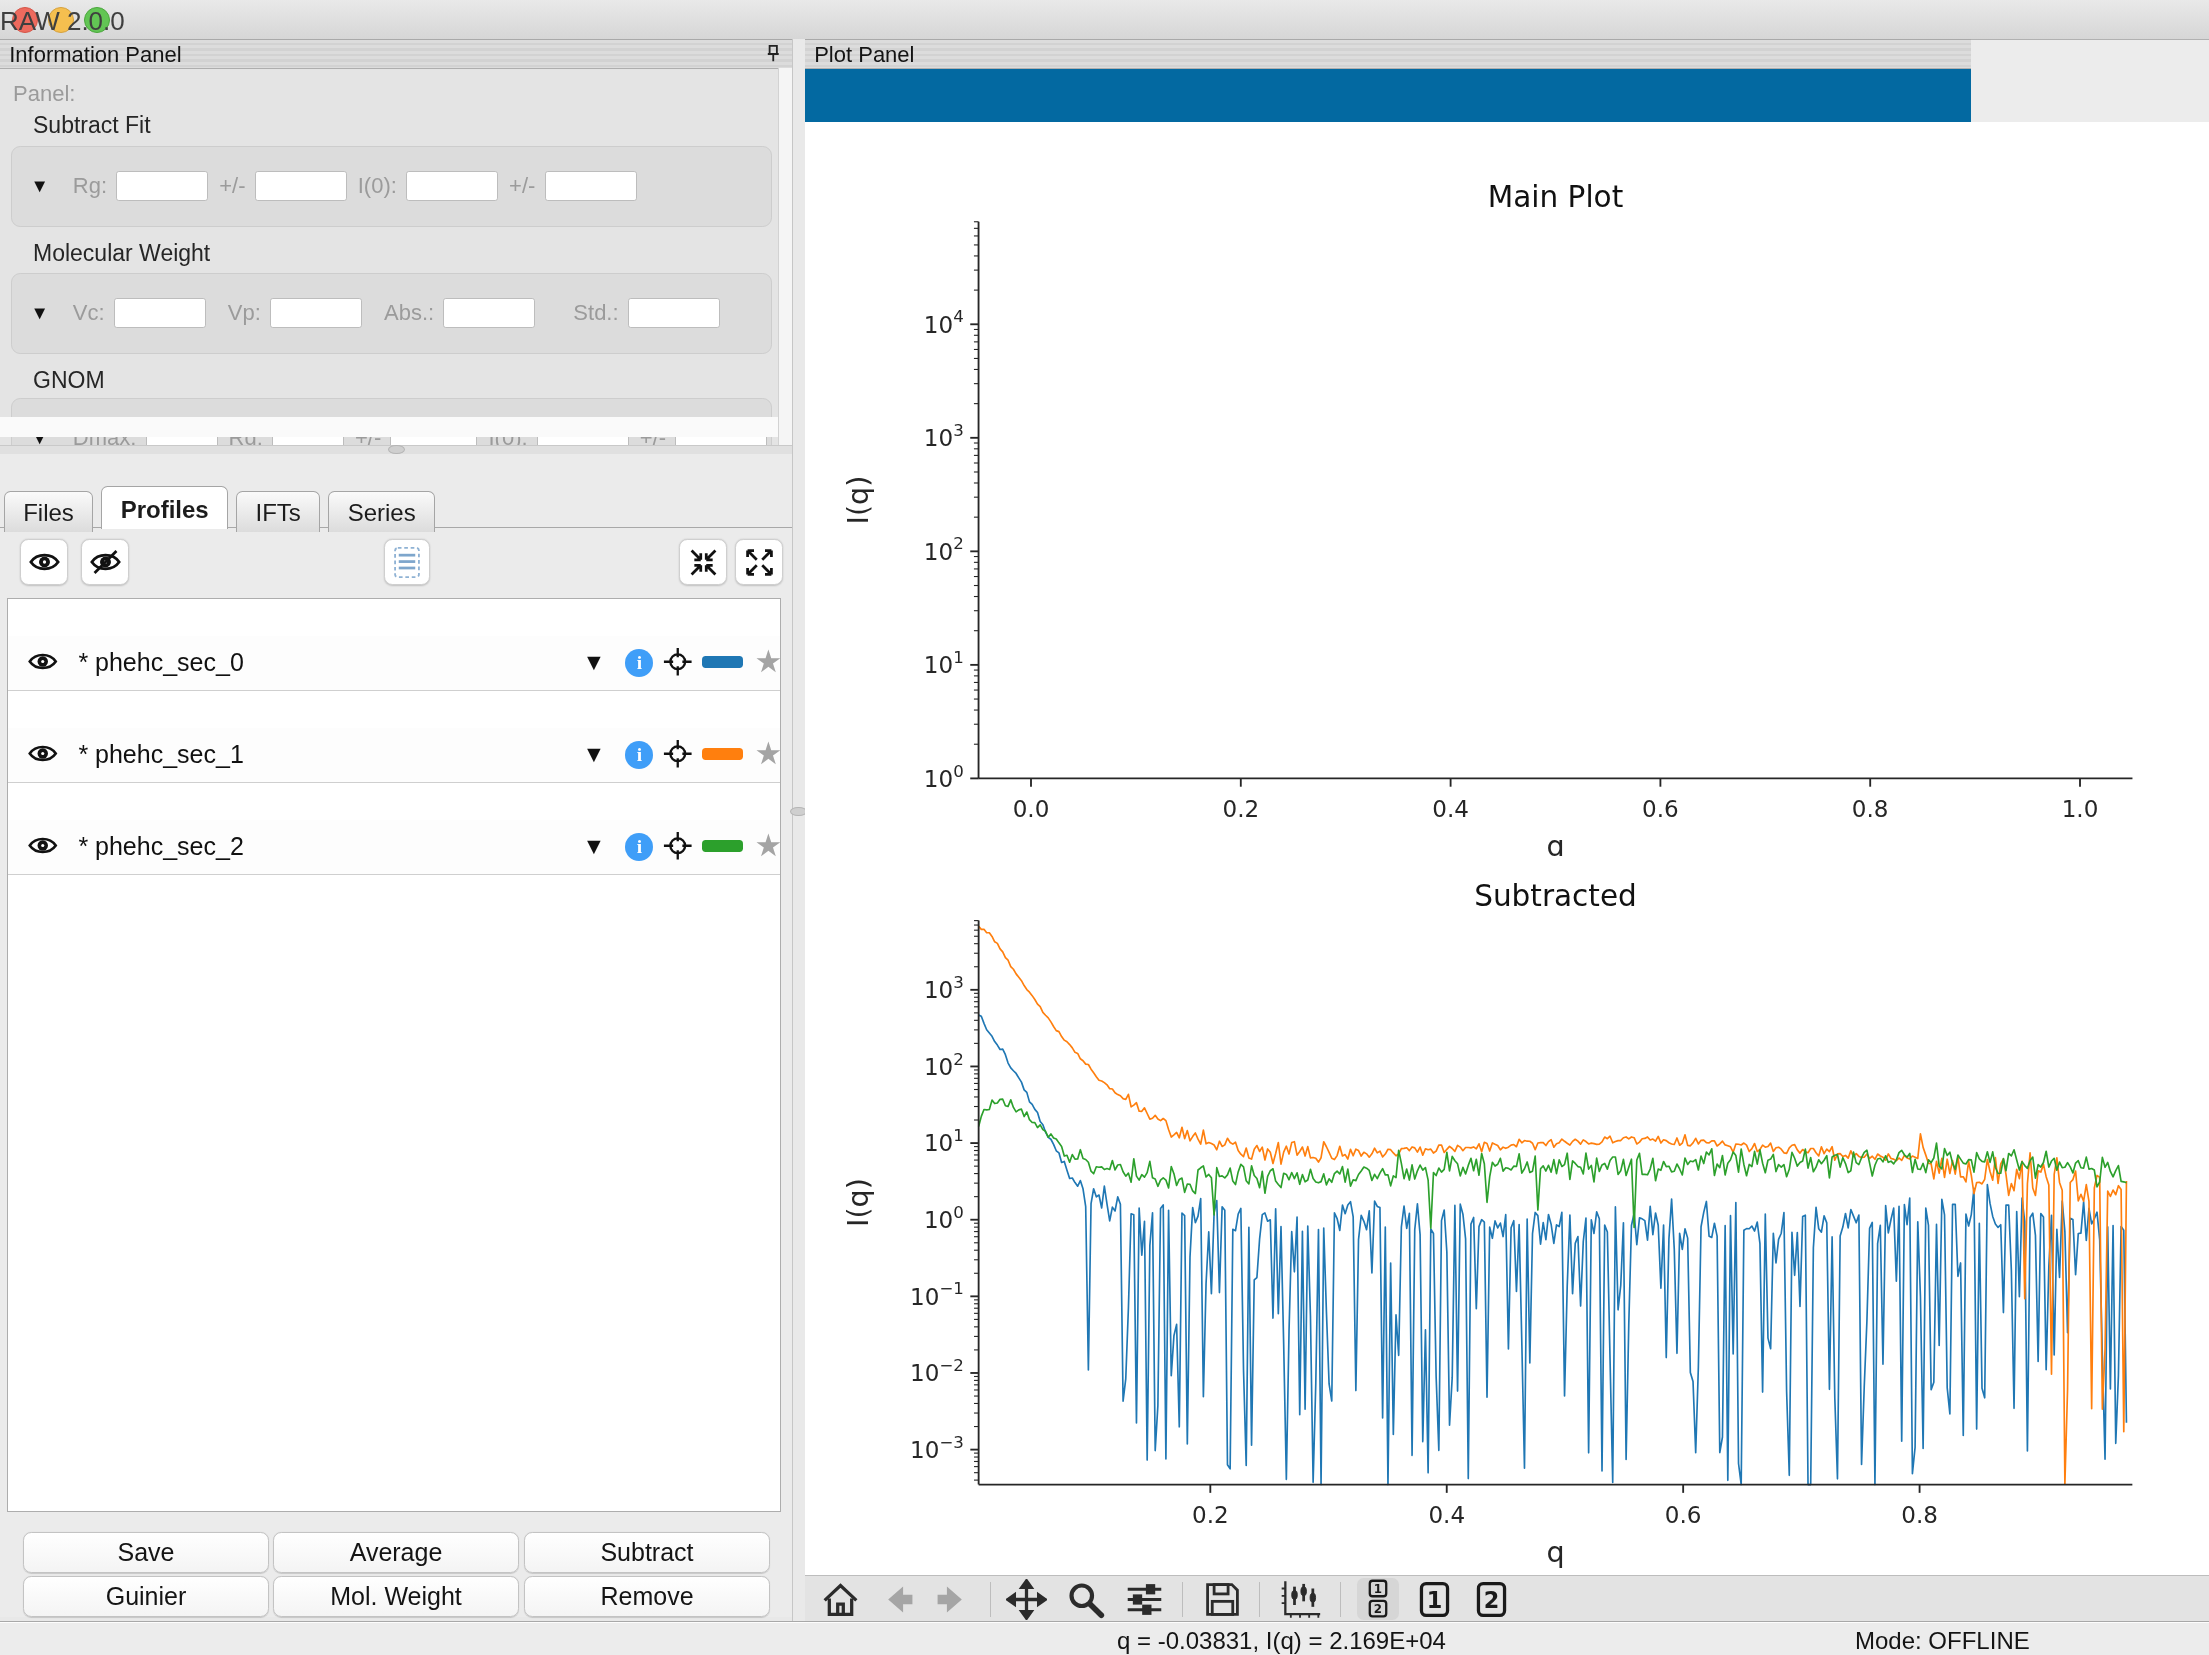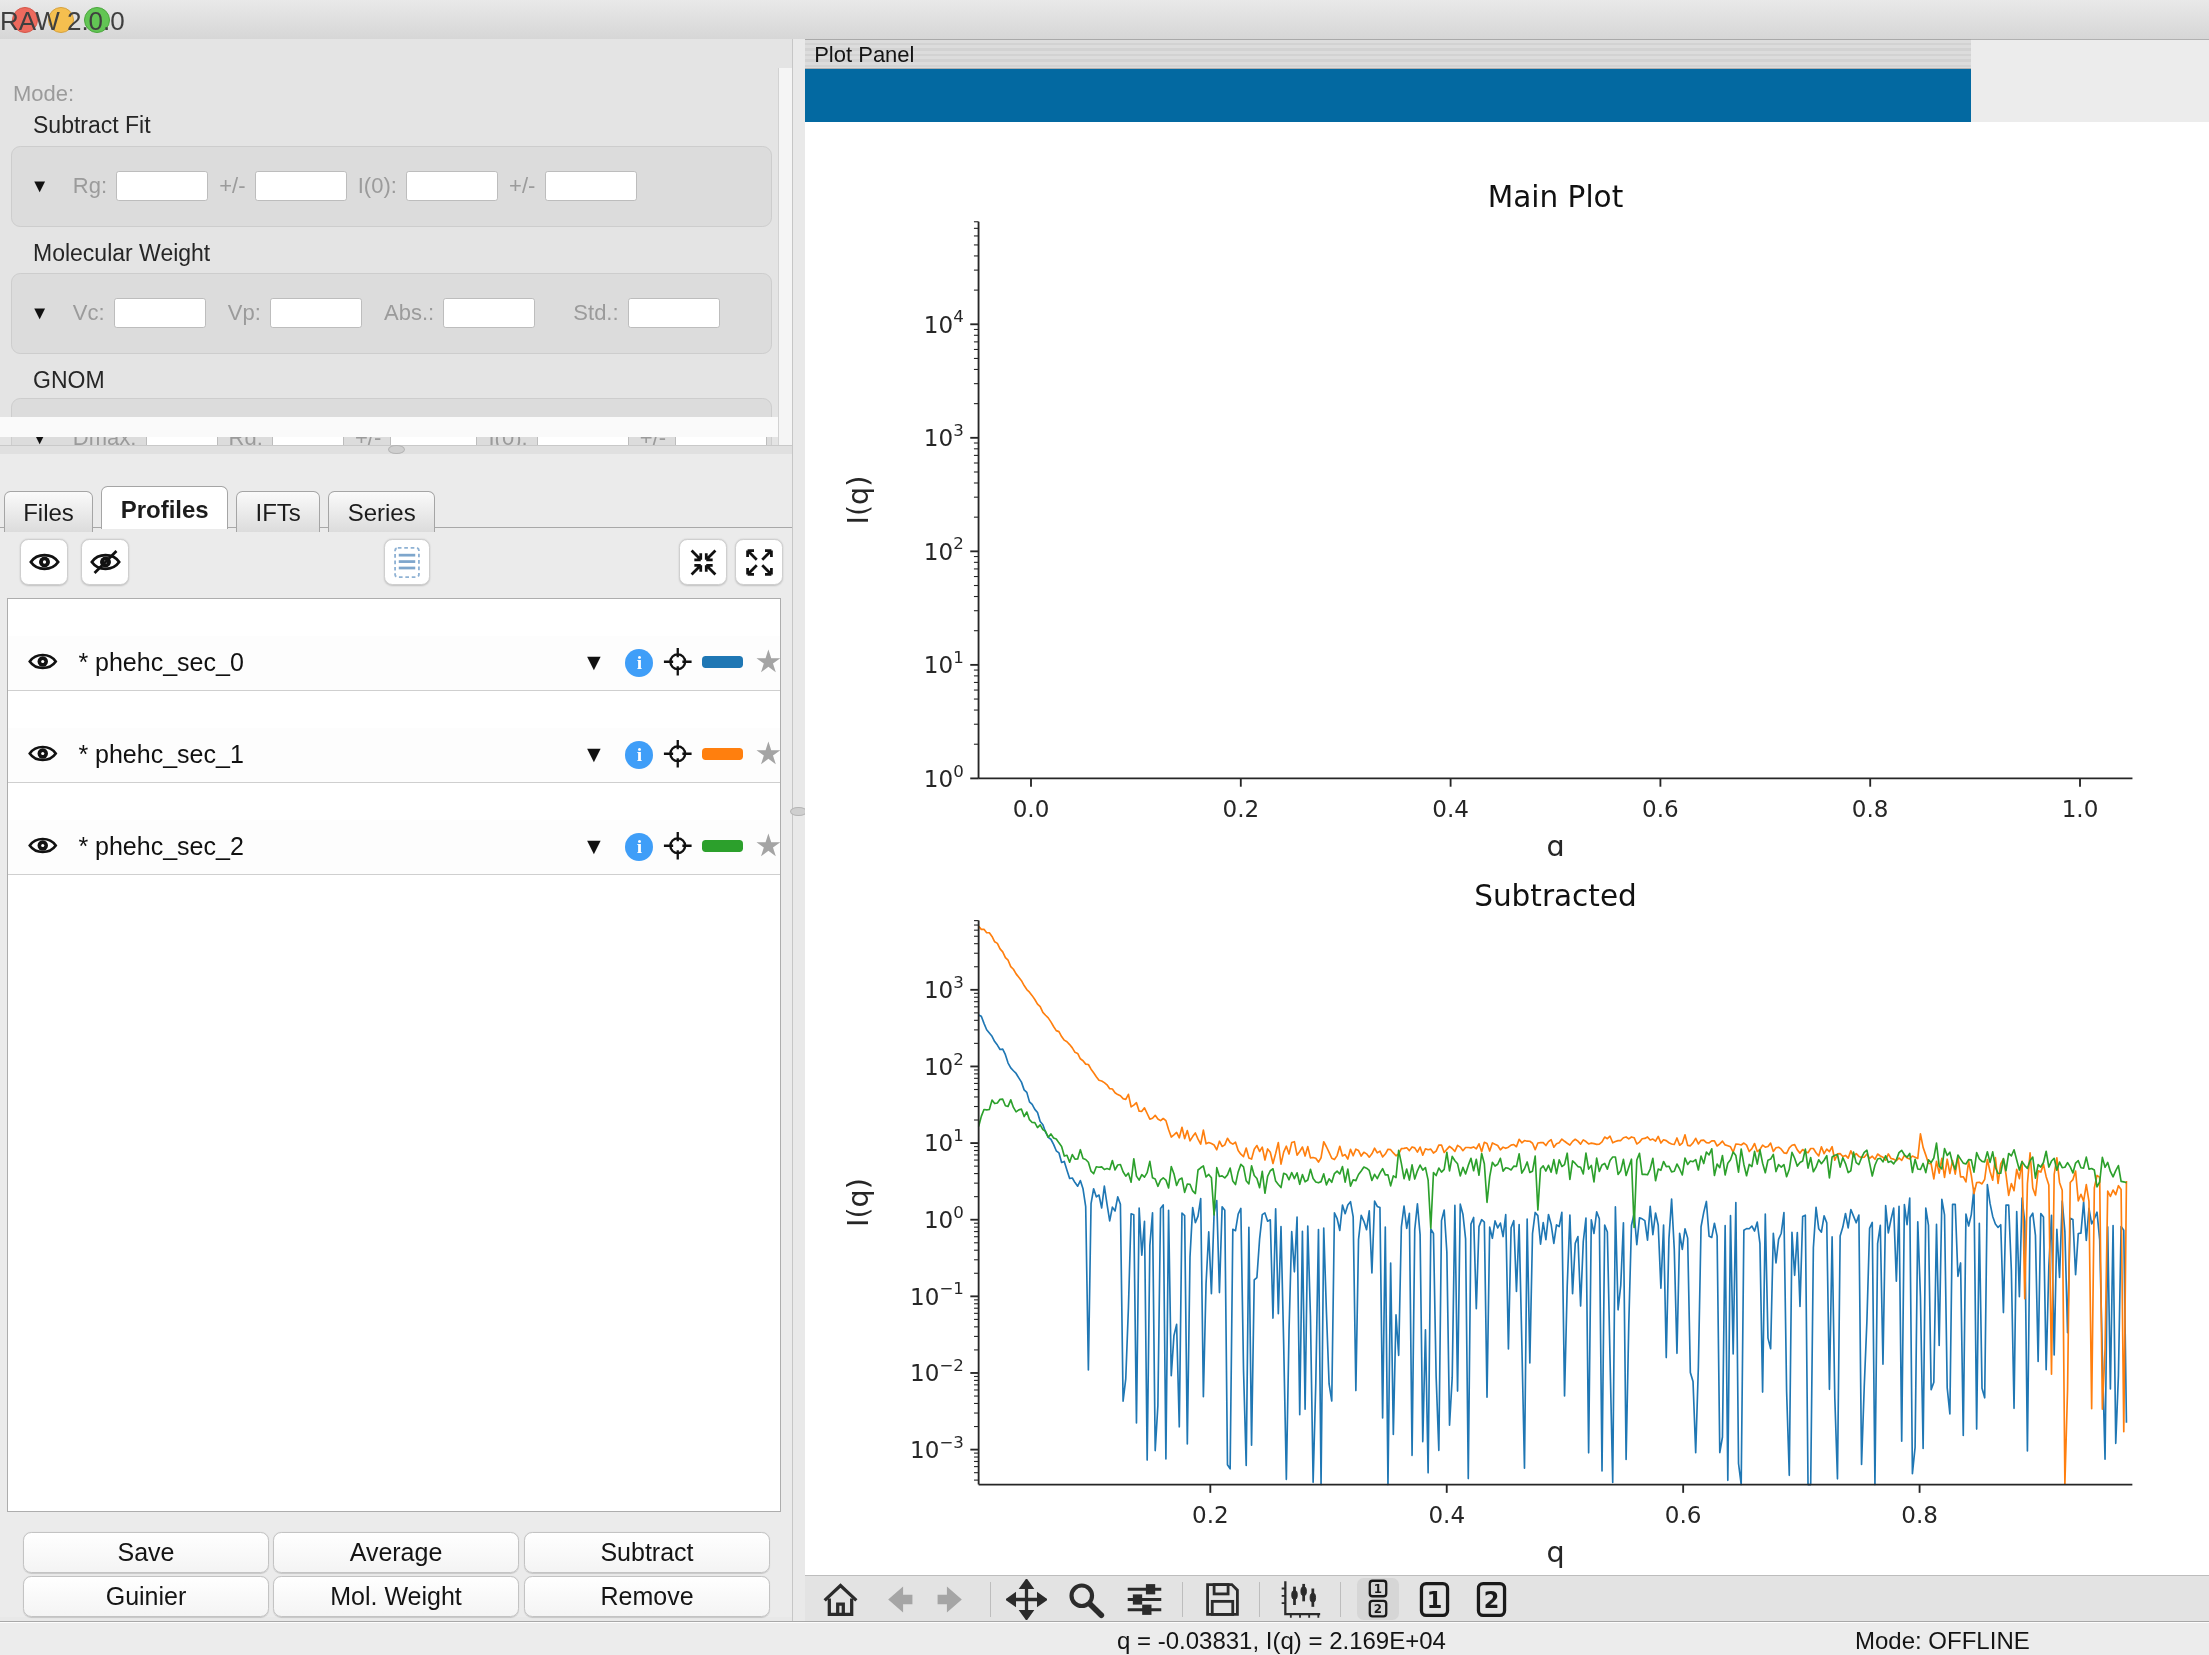--- a/index.html
+++ b/index.html
@@ -79,22 +79,30 @@
   <div id="titlebar">
     <div class="tl" style="left:12px;background:#ed6a5e;border:0.9px solid #d45548;"></div>
     <div class="tl" style="left:48px;background:#f5bf4f;border:0.9px solid #d6a13d;"></div>
     <div class="tl" style="left:84px;background:#62c554;border:0.9px solid #4aa73c;"></div>
     <div id="win-title">RAW 2.0.0</div>
   </div>
 
   <div id="left-col">
 
     <div id="info-panel">
+      <div class="panel-header">
+        <span class="ph-label">Information Panel</span>
+        <span class="pin">
+          <svg width="18.5" height="20" viewBox="0 0 18 22">
+              <path d="M5 2 h8 v9 h-8 z M9 11 v8 M3 11 h12" stroke="#222" fill="none" stroke-width="2"></path>
+            </svg>
+        </span>
+      </div>
       <div id="info-body">
-        <div class="info-label" style="position:absolute;left:13px;top:13px;">Mode:</div>
+        <div class="info-label" style="position:absolute;left:13px;top:13px;">Panel:</div>
         <div class="sec-header" style="position:absolute;left:33px;top:44px;">Subtract Fit</div>
         <div class="groupbox" style="top:78px;height:79px;">
           <div class="frow" style="left:18.5px;top:24px;">
             <span class="dd-arrow">▼</span>
             <span class="flabel">Rg:</span>
             <input style="">
             <span class="flabel">+/-</span>
             <input style="">
             <span class="flabel">I(0):</span>
             <input style="">

